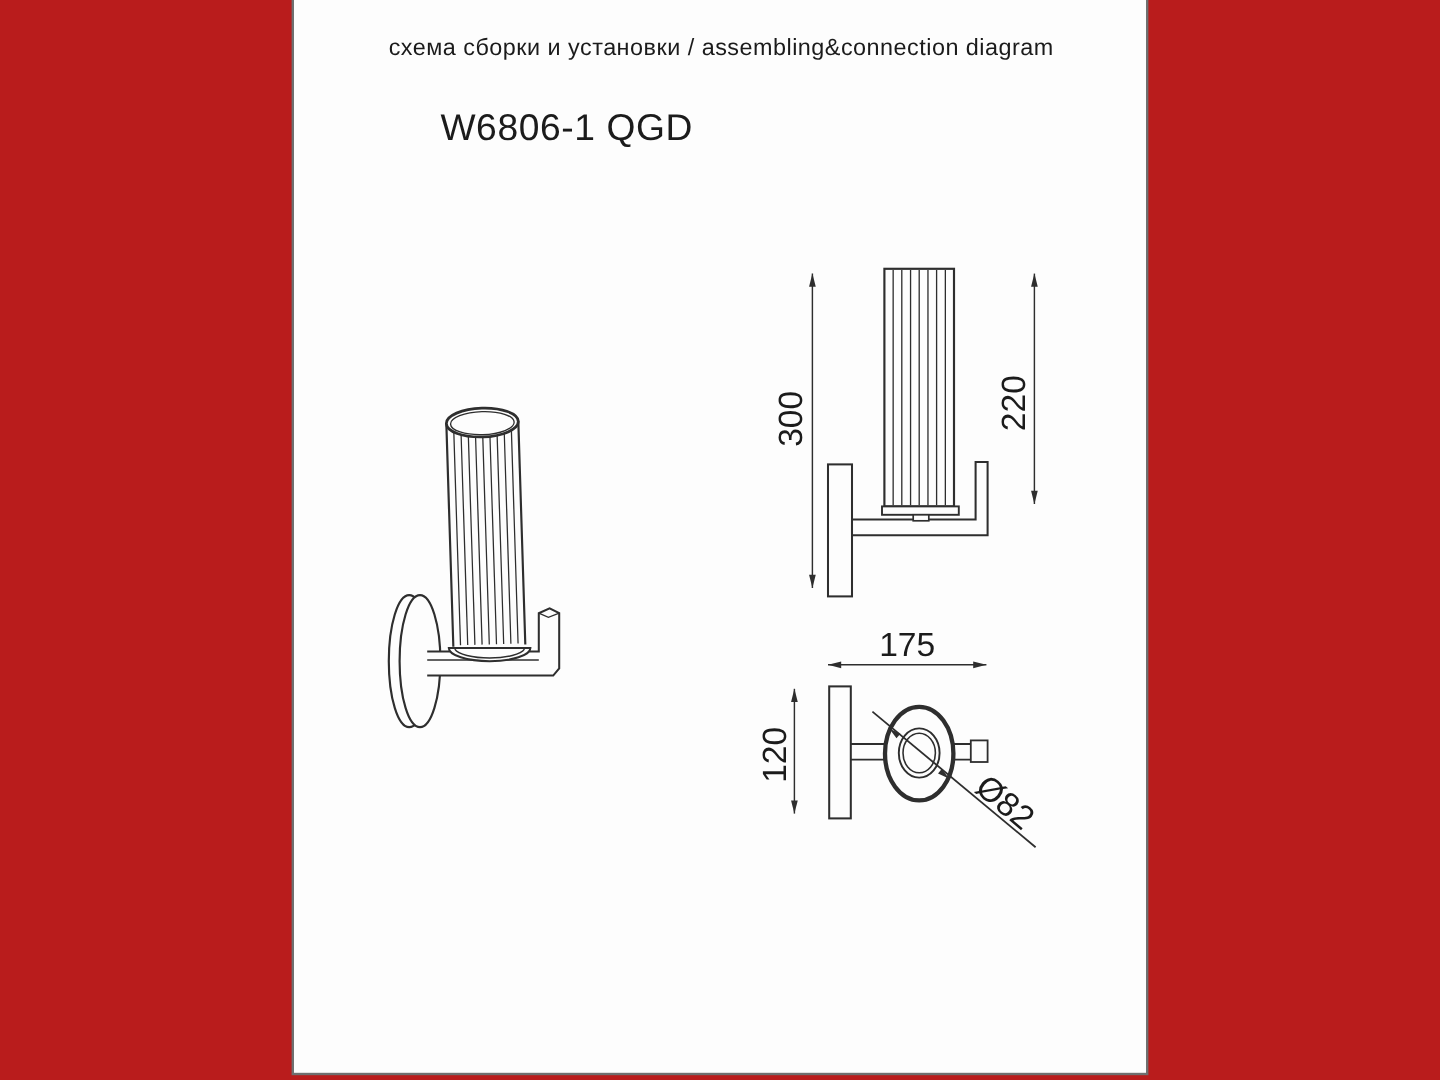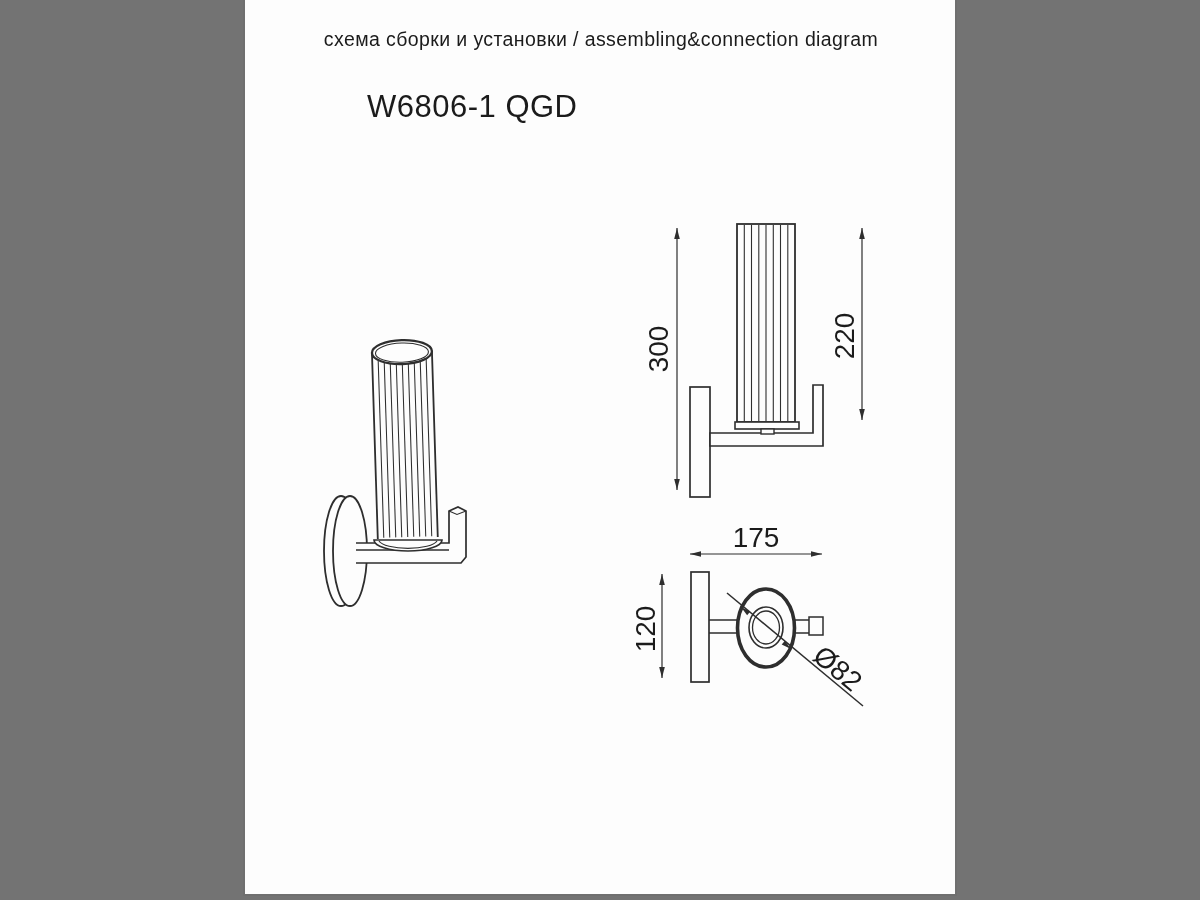--- a/index.html
+++ b/index.html
@@ -1,16 +1,16 @@
 <!DOCTYPE html>
 <html><head>
 <meta charset="utf-8">
 <style>
   html,body{margin:0;padding:0;background:#ffffff;}
-  .stage{position:relative;width:1200px;height:900px;background:#737373;overflow:hidden;
+  .stage{position:relative;width:1200px;height:900px;background:#b91c1c;overflow:hidden;
          font-family:"Liberation Sans",sans-serif;}
   svg{position:absolute;left:0;top:0;}
   text{fill:#1b1b1b;stroke:none;}
   .title-text{font-size:19.5px;letter-spacing:0.4px;}
   .model-text{font-size:31px;letter-spacing:0.5px;}
   .dim-text{font-size:28px;}
 </style>
 </head>
 <body>
 

